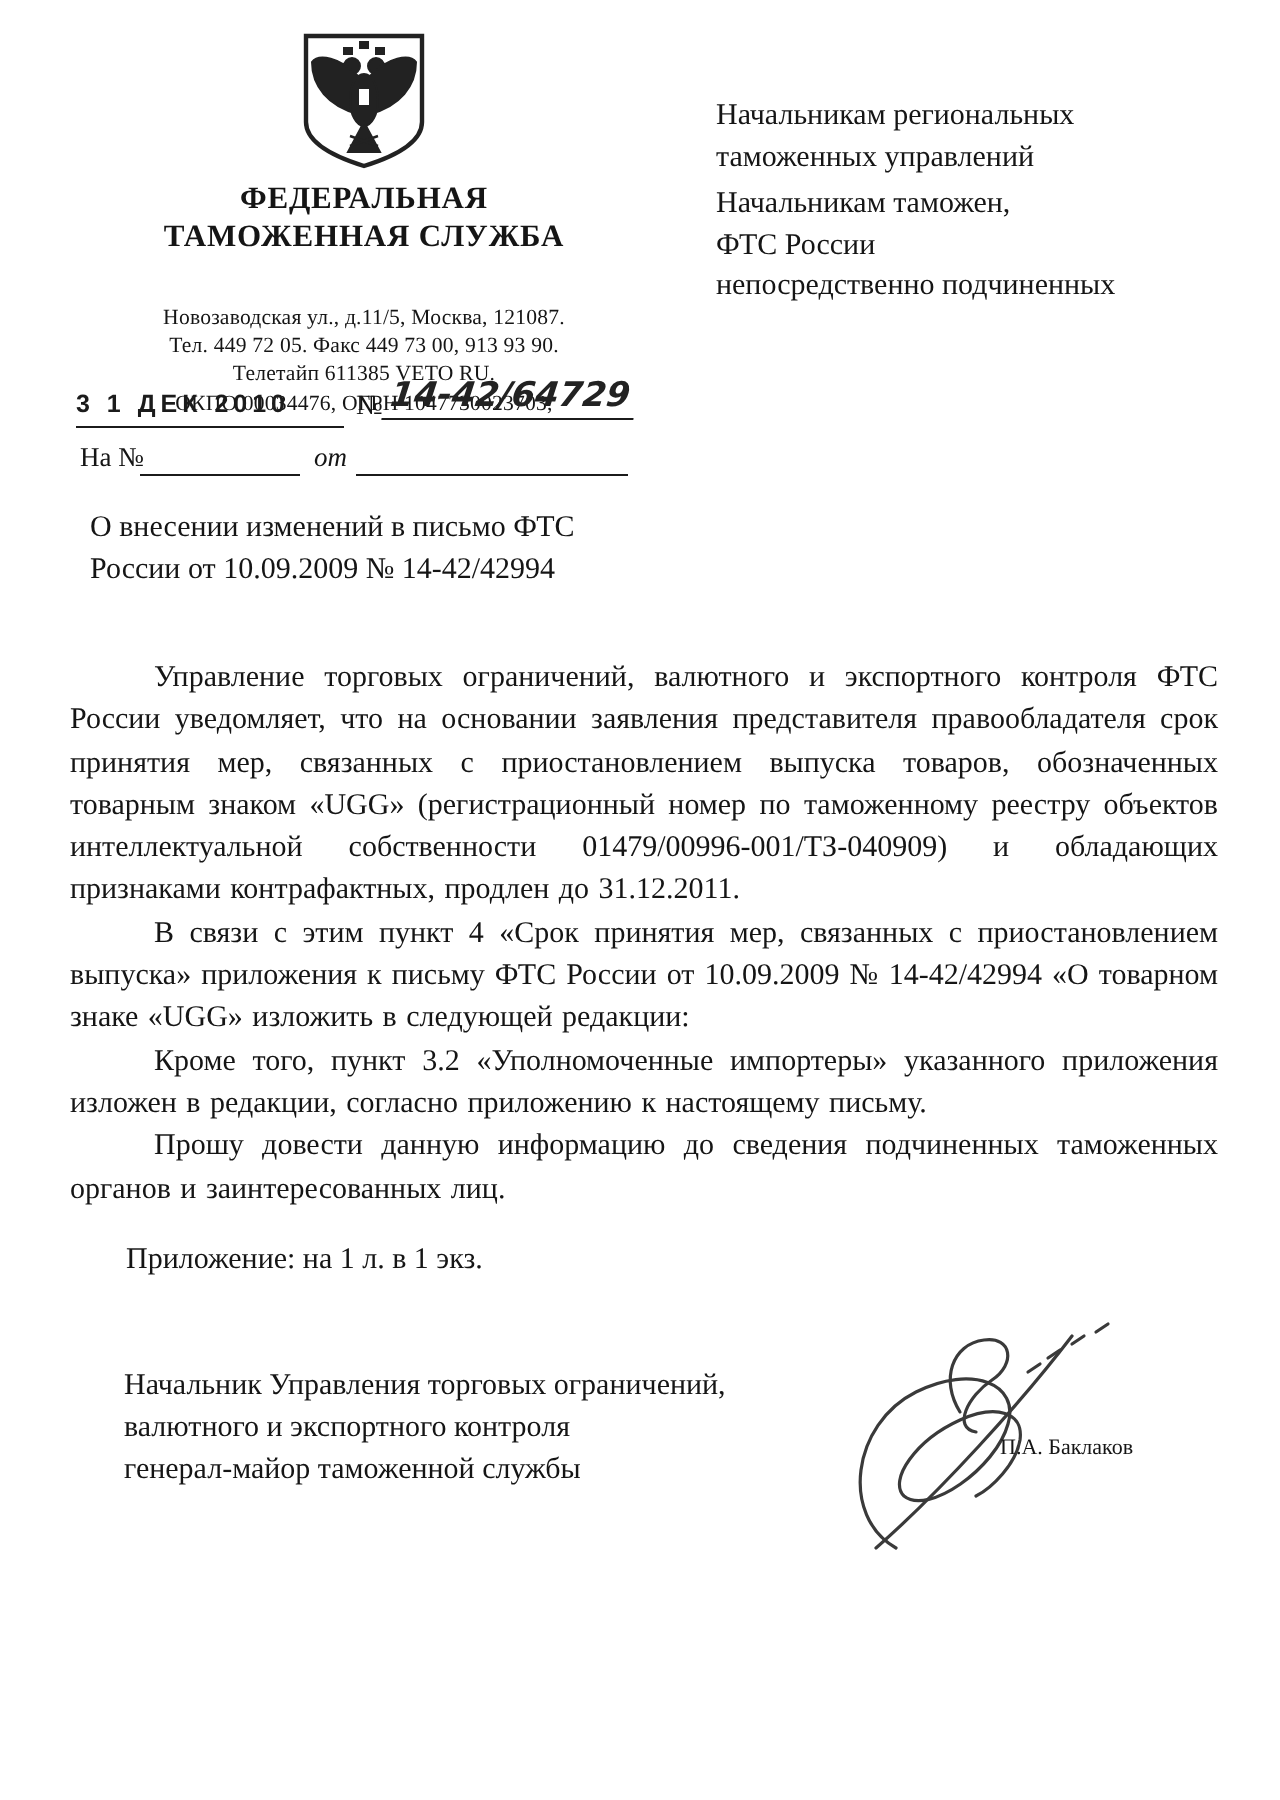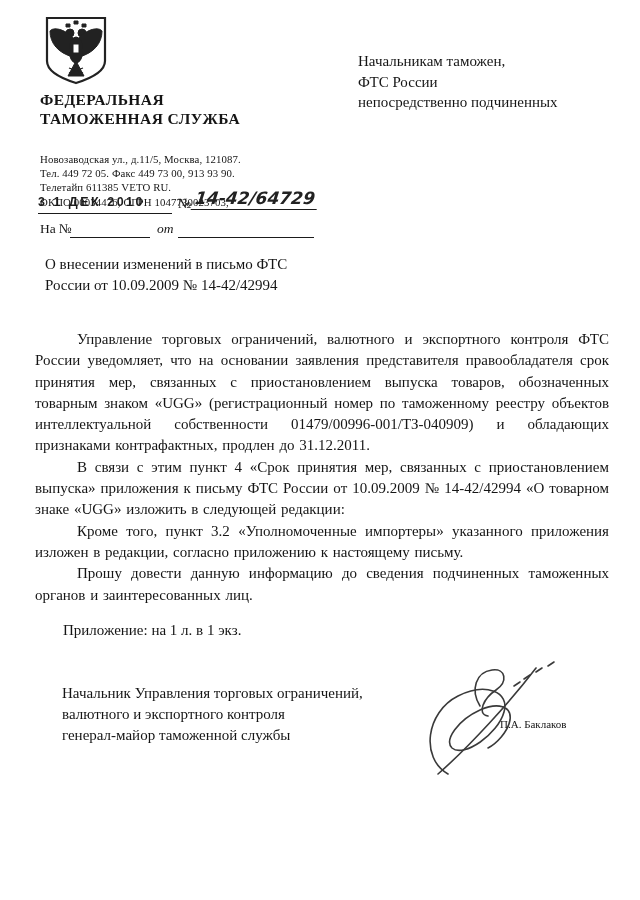--- a/index.html
+++ b/index.html
@@ -2,21 +2,21 @@
 <html><head>
 <meta charset="utf-8">
 <style>
   html,body { margin:0; padding:0; background:#ffffff; }
   .page {
     position:relative; width:640px; height:900px; background:#fff;
     font-family:"Liberation Serif", serif; color:#151515; overflow:hidden;
   }
 
   
-  .letterhead { position:absolute; left:40px; top:16px; width:316px; }
+  .letterhead { position:absolute; left:24px; top:16px; width:316px; text-align:center; }
   .emblem-wrap { height:72px; }
   .org-name { font-weight:bold; font-size:15.5px; line-height:19px; letter-spacing:0.4px; margin-top:2px; }
   .address-block { margin-top:24px; font-size:10.8px; line-height:14.2px; letter-spacing:0.1px; }
 
   
   .stamp {
     position:absolute; left:38px; top:195px; width:134px; text-align:left;
     font-family:Liberation Sans, sans-serif; font-weight:bold; font-size:12.5px;
     letter-spacing:2.5px; color:#1b1b1b; border-bottom:1.6px solid #1b1b1b; padding-bottom:4px;
   }
@@ -94,20 +94,24 @@
   <div class="stamp">3 1 ДЕК 2010</div>
   <div class="num-sign">№</div>
   <div class="handwritten-num">14-42/64729</div>
 
   <div class="na-label">На №</div>
   <div class="na-line"></div>
   <div class="ot-label">от</div>
   <div class="ot-line"></div>
 
   <div class="addressees">
+    <div>
+      <span class="line">Начальникам региональных</span>
+      <span class="line">таможенных управлений</span>
+    </div>
     <div class="addressee-block2">
       <span class="line">Начальникам таможен,</span>
       <span class="line">ФТС России</span>
       <span class="line">непосредственно подчиненных</span>
     </div>
   </div>
 
   <div class="subject">
     <span class="line">О внесении изменений в письмо ФТС</span>
     <span class="line">России от 10.09.2009 № 14-42/42994</span>

